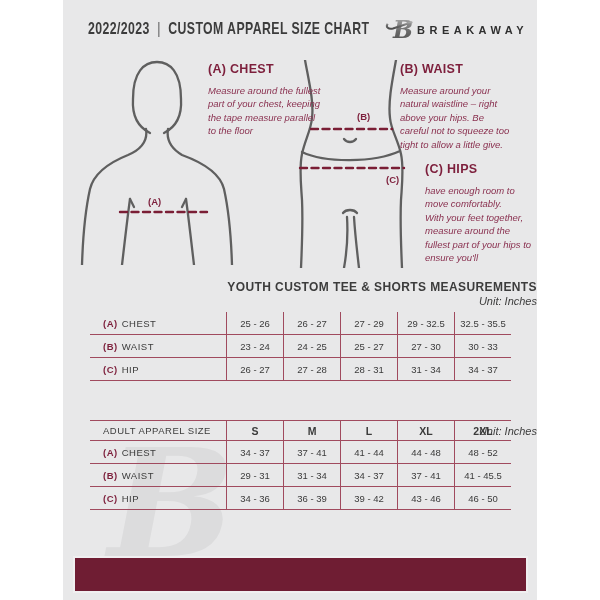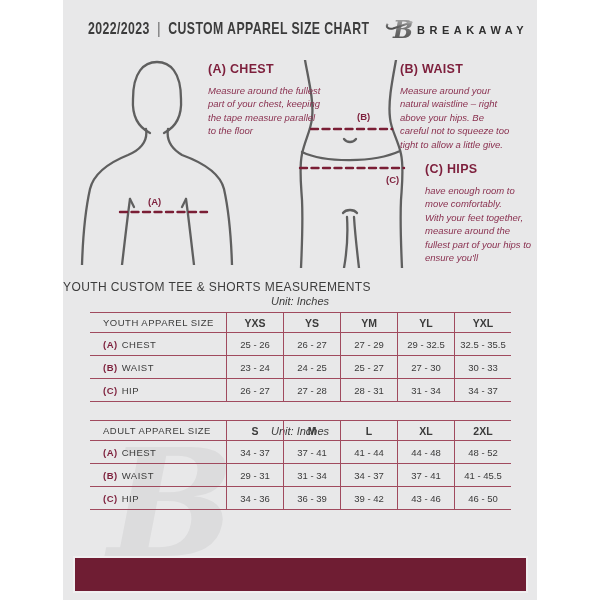--- a/index.html
+++ b/index.html
@@ -31,25 +31,25 @@
   
   .instr{position:absolute;margin-left:12px;}
   .instr h3{
     margin:0 0 8px 0; font-size:12.5px; letter-spacing:.3px; color:#7d1f3c;
   }
   .instr p{
     margin:0; font-size:9.5px; font-style:italic; line-height:1.42; color:#8a3150;
   }
   
   .sec-title{
-    position:absolute; left:63px; width:474px; text-align:left;
-    font-weight:normal; font-size:12px; letter-spacing:.4px; color:#3c3c3c;
+    position:absolute; left:63px; width:474px; text-align:right;
+    font-weight:bold; font-size:12px; letter-spacing:.4px; color:#3c3c3c;
   }
   .sec-unit{
-    position:absolute; left:63px; width:474px; text-align:center;
+    position:absolute; left:63px; width:474px; text-align:right;
     font-style:italic; font-size:11px; color:#3c3c3c;
   }
   
   .size-table{position:absolute; left:90px; width:421px; z-index:2;}
   .t-row{
     display:grid; grid-template-columns:136px repeat(5,1fr);
     border-bottom:1.5px solid #a04a5e; height:22px;
   }
   .t-row.t-head{border-top:1.5px solid #a04a5e; height:19px;}
   .t-cell{
@@ -141,28 +141,20 @@
     <p style="width:112px;">have enough room to move comfortably.</p>
     <p style="width:108px;">With your feet together, measure around the fullest part of your hips to ensure you'll</p>
   </div>
 
   <div class="watermark">B</div>
 
   <div class="sec-title" style="top:280px;">YOUTH CUSTOM TEE &amp; SHORTS MEASUREMENTS</div>
   <div class="sec-unit" style="top:295px;">Unit: Inches</div>
 
   <div class="size-table" style="top:312px;">
-    <div class="t-row t-head">
-      <div class="t-cell t-label">YOUTH APPAREL SIZE</div>
-      <div class="t-cell">YXS</div>
-      <div class="t-cell">YS</div>
-      <div class="t-cell">YM</div>
-      <div class="t-cell">YL</div>
-      <div class="t-cell">YXL</div>
-    </div>
     <div class="t-row">
       <div class="t-cell t-label">
         <span class="rp">(A)</span>
         <span>CHEST</span>
       </div>
       <div class="t-cell">25 - 26</div>
       <div class="t-cell">26 - 27</div>
       <div class="t-cell">27 - 29</div>
       <div class="t-cell">29 - 32.5</div>
       <div class="t-cell">32.5 - 35.5</div>

